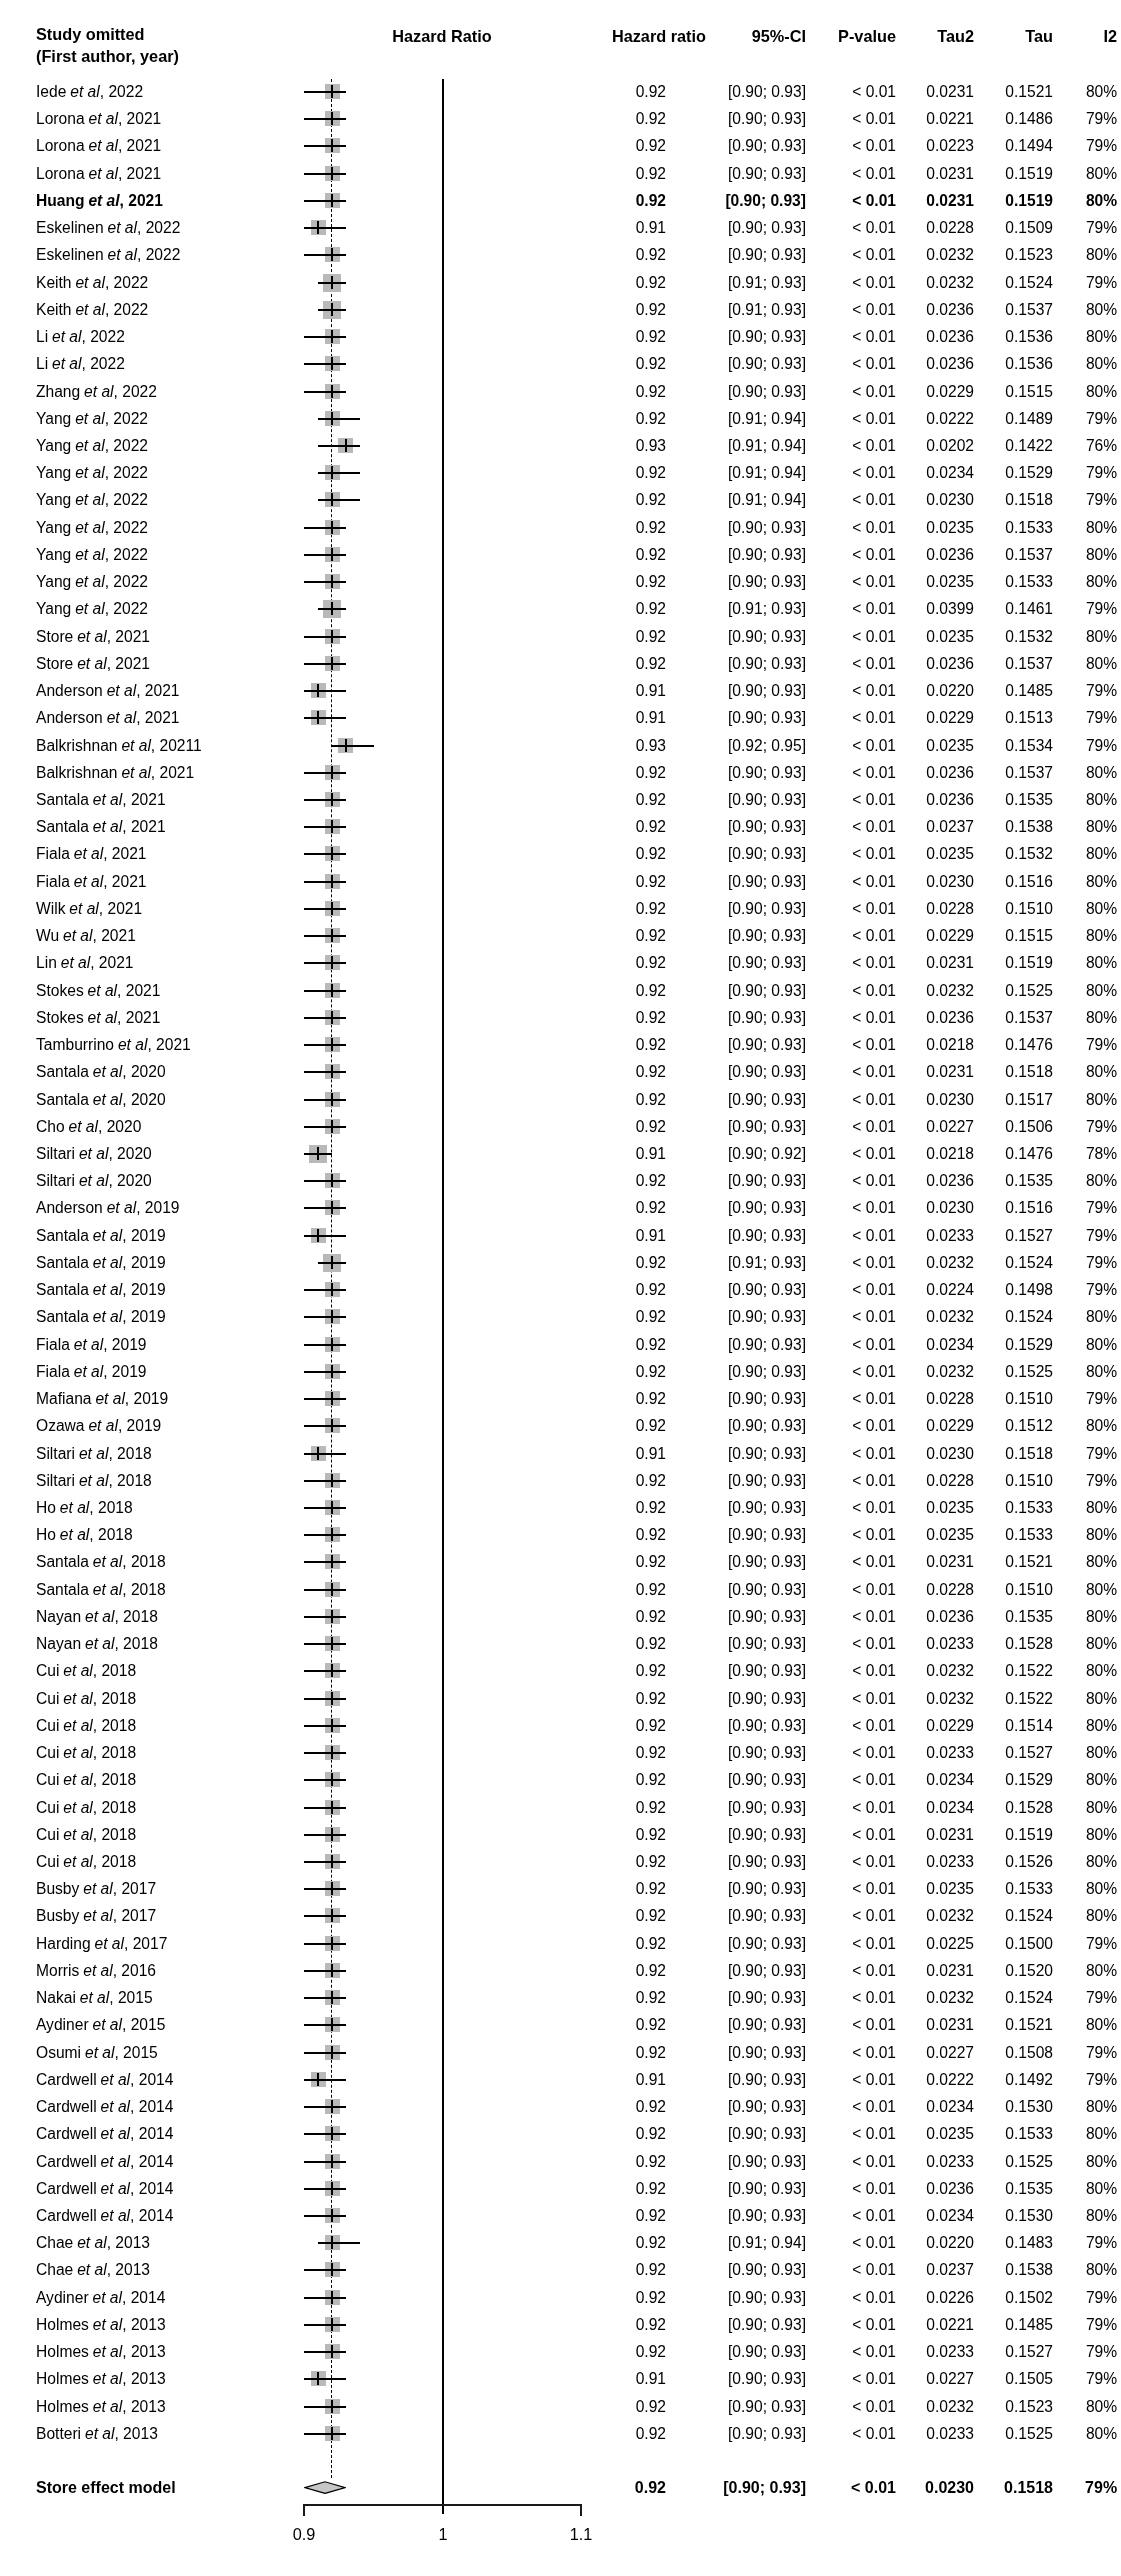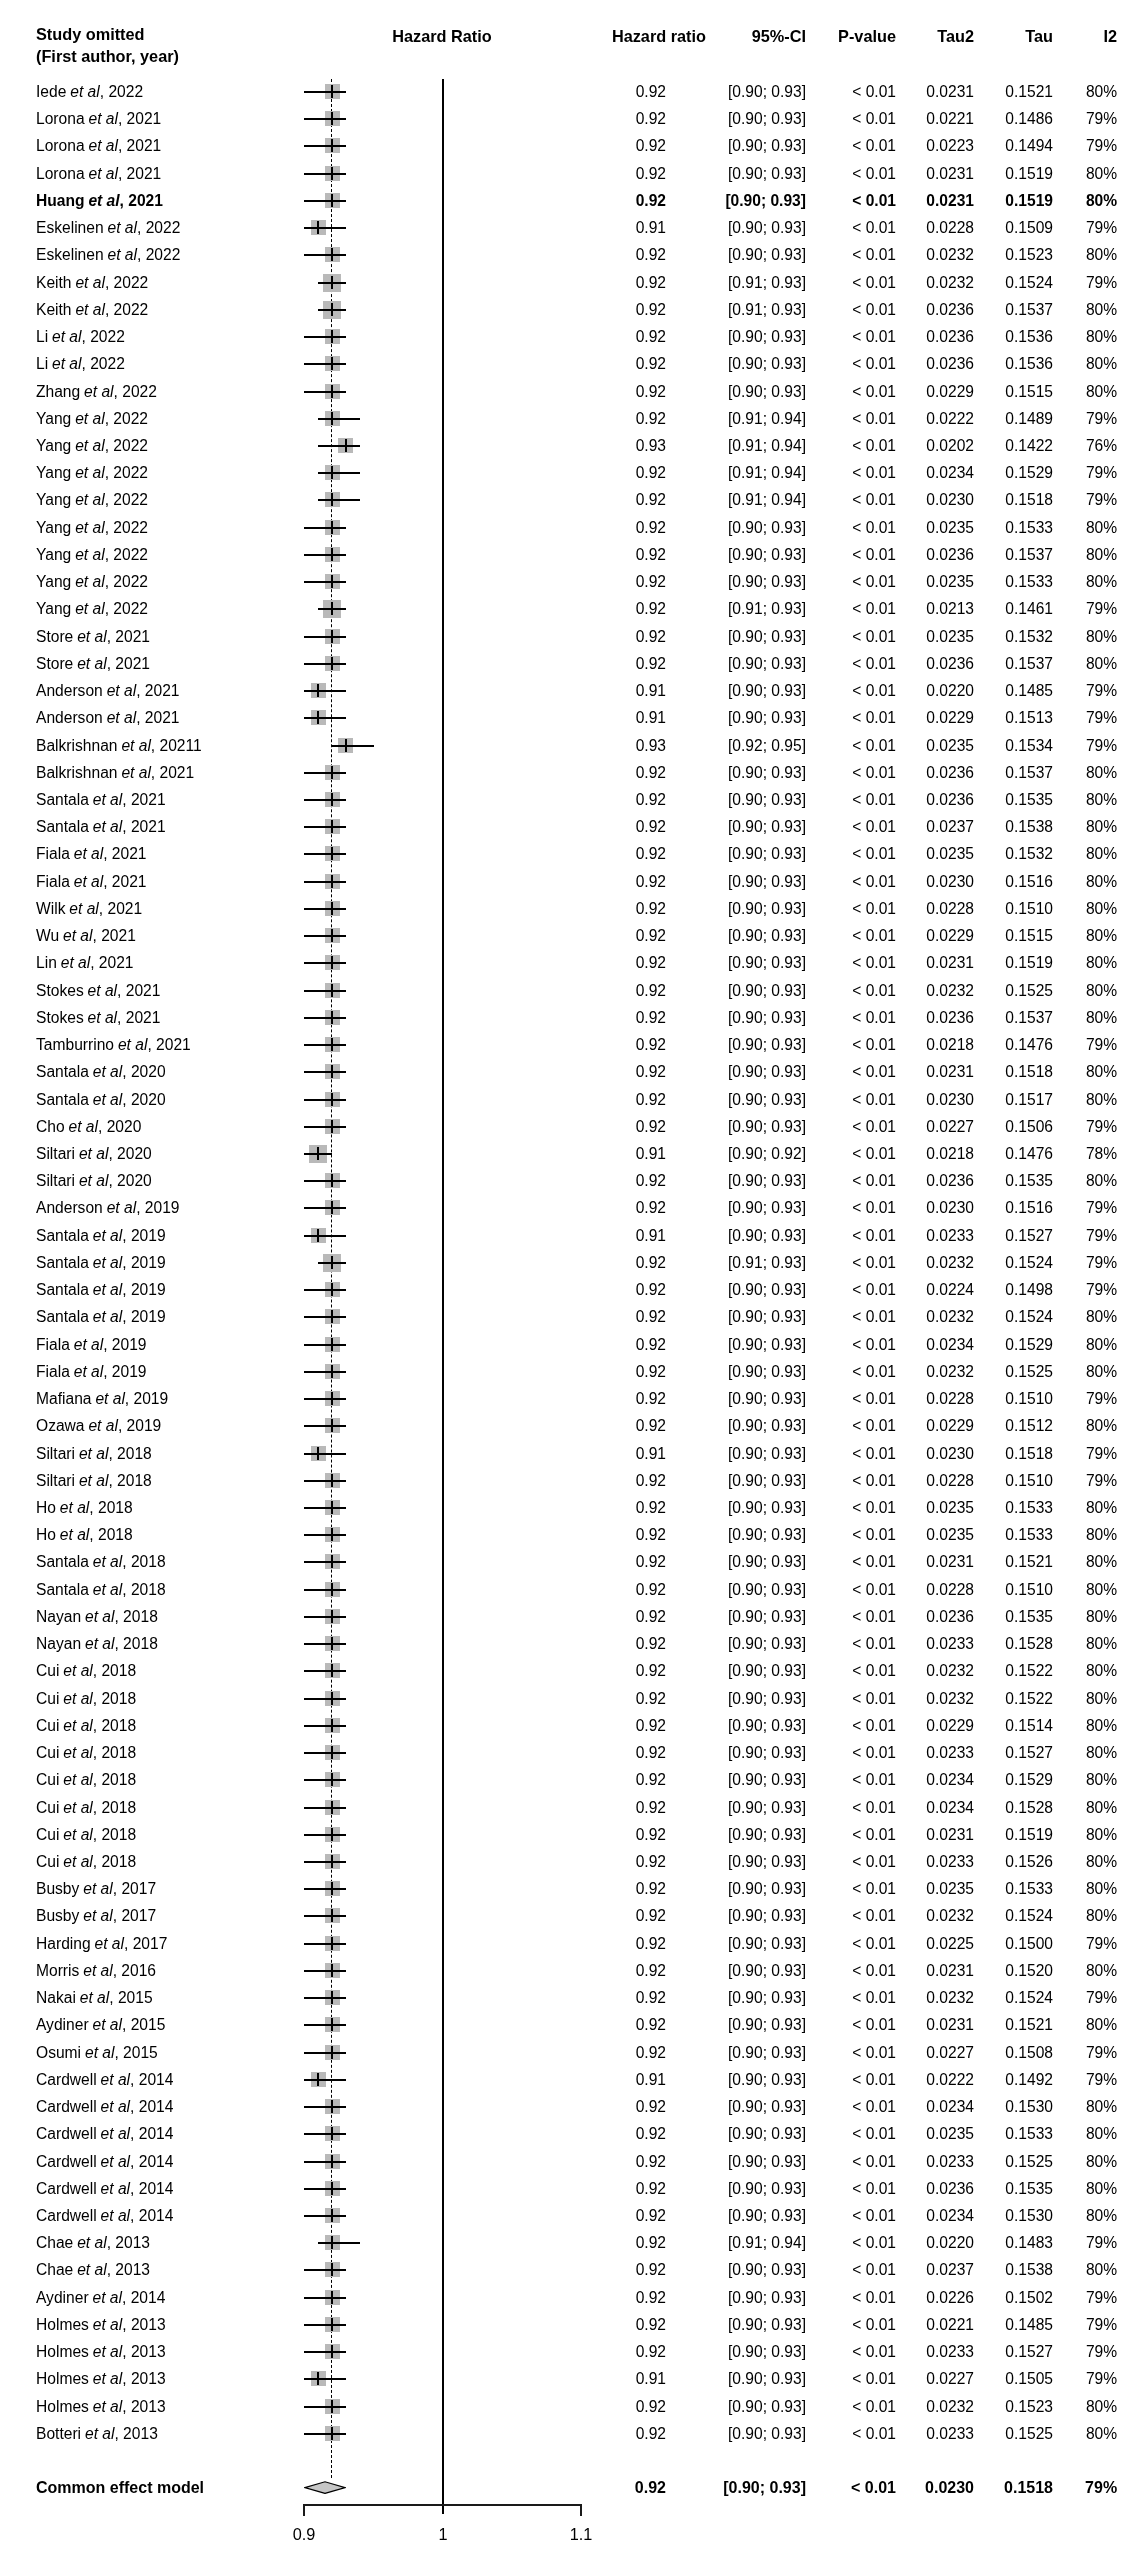--- a/index.html
+++ b/index.html
@@ -323,21 +323,21 @@
       <div class="row" style="top: 517px;">
         <span class="study"><span class="auth">Yang</span><span class="etal">et al</span><span class="yr">, 2022</span></span>
         <div class="plotcell">
           <div class="wbox" style="left: 46px; top: 4.7px; width: 18px; height: 18px;"></div>
           <div class="ciline" style="left: 41px; width: 28px;"></div>
           <div class="ptick" style="left: 54px;"></div>
         </div>
         <span class="c hr">0.92</span>
         <span class="c ci">[0.91; 0.93]</span>
         <span class="c p">&lt; 0.01</span>
-        <span class="c t2">0.0213</span>
+        <span class="c t2">0.0399</span>
         <span class="c t">0.1461</span>
         <span class="c i2">79%</span>
       </div>
       <div class="row" style="top: 545px;">
         <span class="study"><span class="auth">Store</span><span class="etal">et al</span><span class="yr">, 2021</span></span>
         <div class="plotcell">
           <div class="wbox" style="left: 48px; top: 6.2px; width: 15px; height: 15px;"></div>
           <div class="ciline" style="left: 27px; width: 42px;"></div>
           <div class="ptick" style="left: 54px;"></div>
         </div>
@@ -1268,21 +1268,21 @@
         <span class="c hr">0.92</span>
         <span class="c ci">[0.90; 0.93]</span>
         <span class="c p">&lt; 0.01</span>
         <span class="c t2">0.0233</span>
         <span class="c t">0.1525</span>
         <span class="c i2">80%</span>
       </div>
     </div>
 
   <div class="summary">
-    <span class="study sumlab">Common effect model</span>
+    <span class="study sumlab">Store effect model</span>
     <svg class="diamond" width="42" height="13.2" viewBox="0 0 54 17">
       <polygon points="1,8.5 27,1 53,8.5 27,16" fill="#c6c6c6" stroke="#000" stroke-width="1.6"></polygon>
     </svg>
     <span class="c hr">0.92</span>
     <span class="c ci">[0.90; 0.93]</span>
     <span class="c p">&lt; 0.01</span>
     <span class="c t2">0.0230</span>
     <span class="c t">0.1518</span>
     <span class="c i2">79%</span>
   </div>

